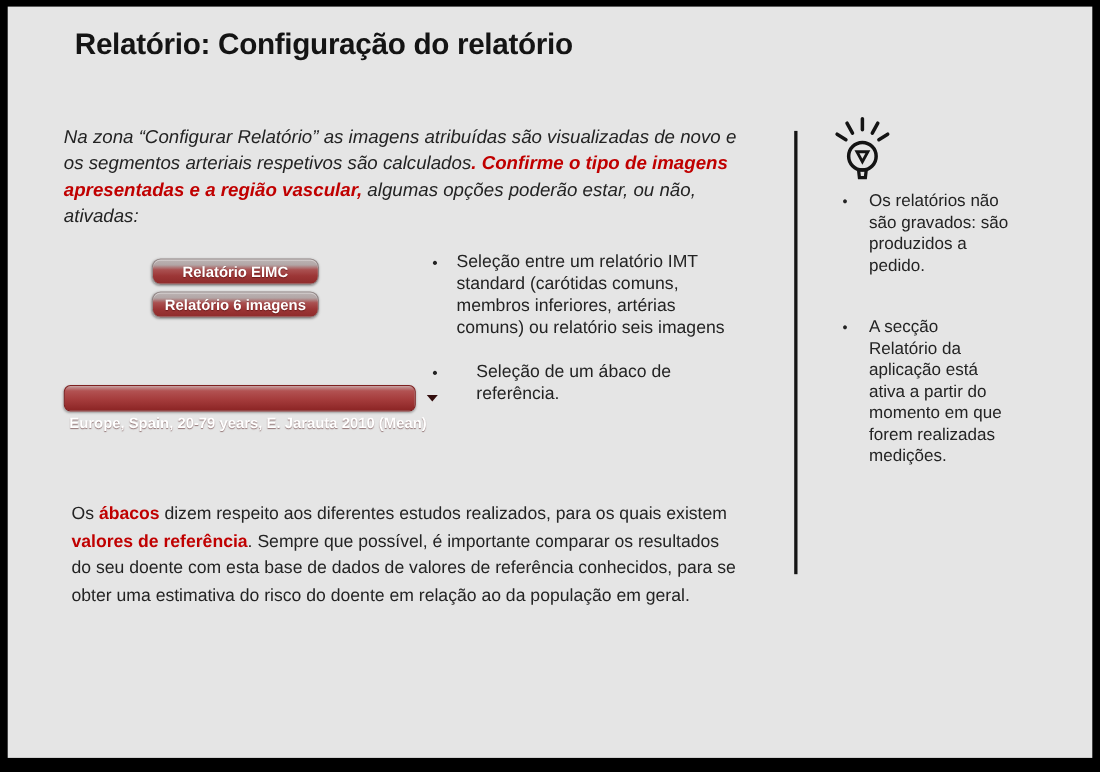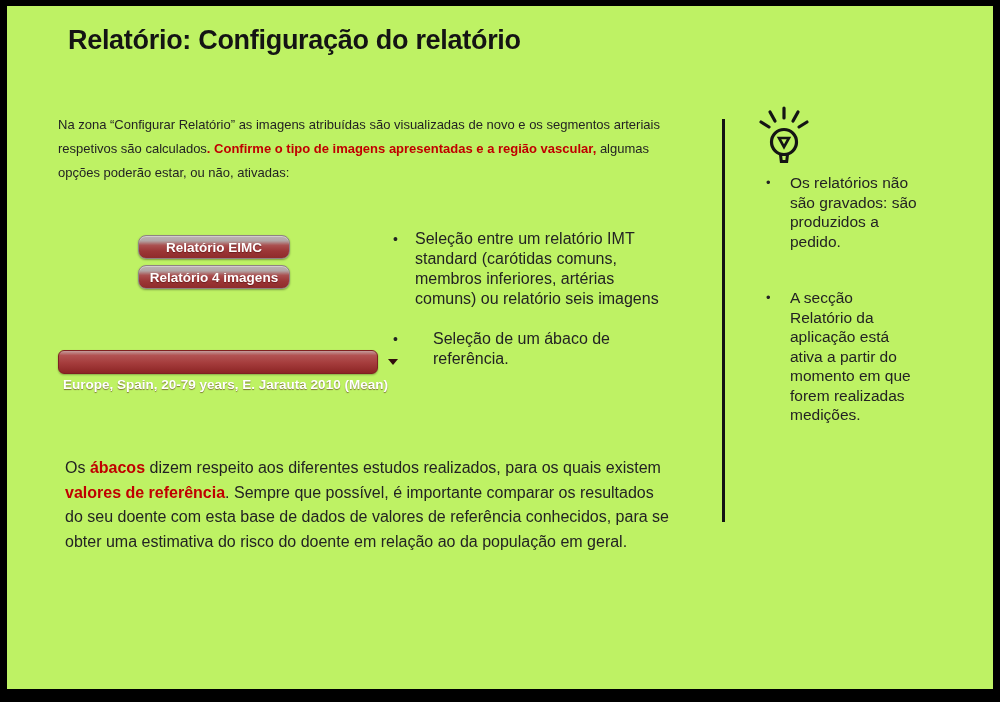--- a/index.html
+++ b/index.html
@@ -10,39 +10,40 @@
     position: relative;
     width: 1000px;
     height: 702px;
     background: #000;
     font-family: "Liberation Sans", sans-serif;
   }
   .canvas {
     position: absolute;
     left: 7px; top: 6px;
     width: 986px; height: 683px;
-    background: #bef264;
+    background: #e5e5e5;
   }
 
   .title {
     position: absolute;
     left: 61px; top: 19px;
     font-size: 27px;
     font-weight: bold;
     color: #141414;
     letter-spacing: -0.3px;
   }
 
   .intro {
     position: absolute;
     left: 51px; top: 107px;
     width: 622px;
-    font-size: 13px;
+    font-size: 17px;
     line-height: 24px;
     color: #232323;
+    font-style: italic;
   }
   .red { color: #c00000; font-weight: bold; }
 
   .btn-col {
     position: absolute;
     left: 131px; top: 229px;
     width: 152px;
   }
   .report-btn {
     width: 152px; height: 24px;
@@ -171,21 +172,21 @@
   <div class="canvas">
 
     <div class="title">Relatório: Configuração do relatório</div>
 
     <div class="intro">
       <span>Na zona “Configurar Relatório” as imagens atribuídas são visualizadas de novo e os segmentos arteriais respetivos são calculados</span><span class="red">. Confirme o tipo de imagens apresentadas e a região vascular,</span><span> algumas opções poderão estar, ou não, ativadas:</span>
     </div>
 
     <div class="btn-col">
       <div class="report-btn">Relatório EIMC</div>
-      <div class="report-btn">Relatório 4 imagens</div>
+      <div class="report-btn">Relatório 6 imagens</div>
     </div>
 
 
     <div class="dropdown">
       <span class="dd-text">Europe, Spain, 20-79 years, E. Jarauta 2010 (Mean)</span>
       <span class="dd-sep"></span>
       <span class="dd-arrow-box">
         <span class="dd-arrow"></span>
       </span>
     </div>

